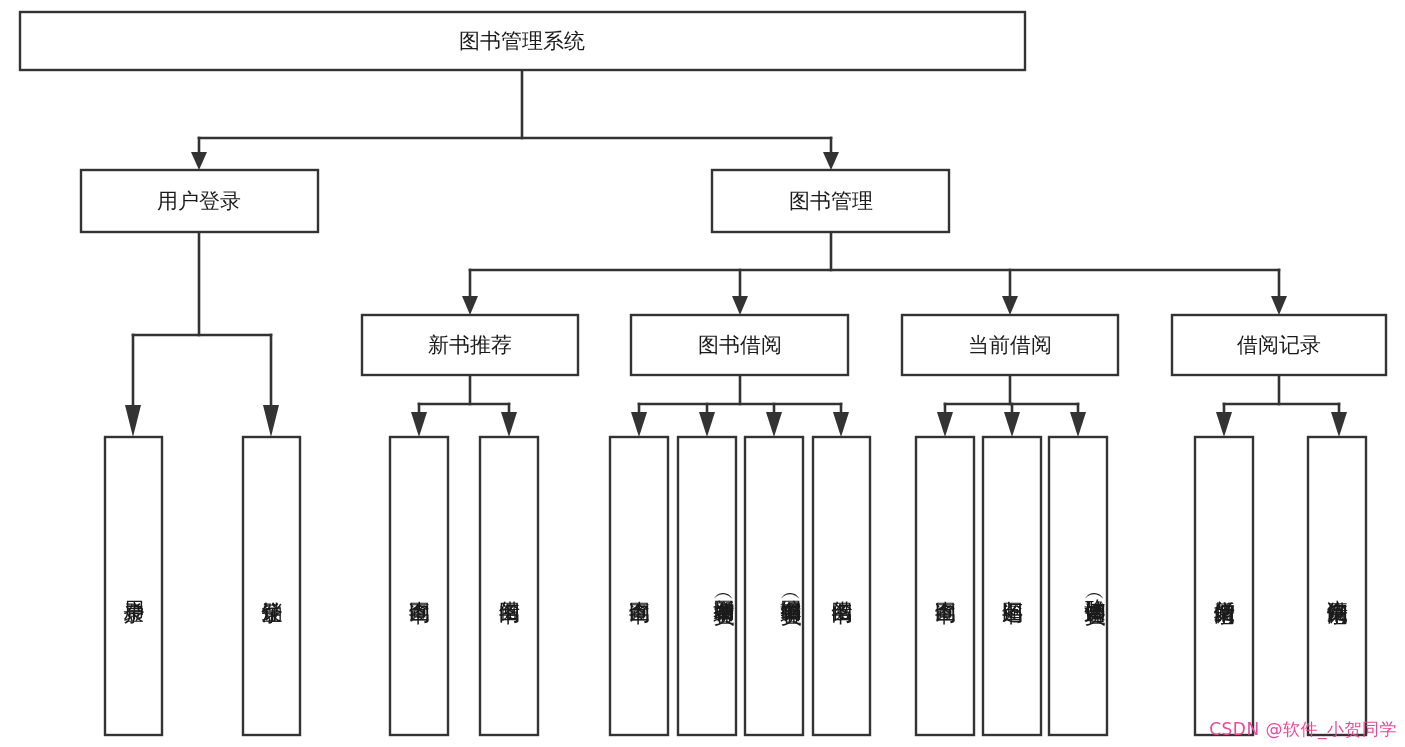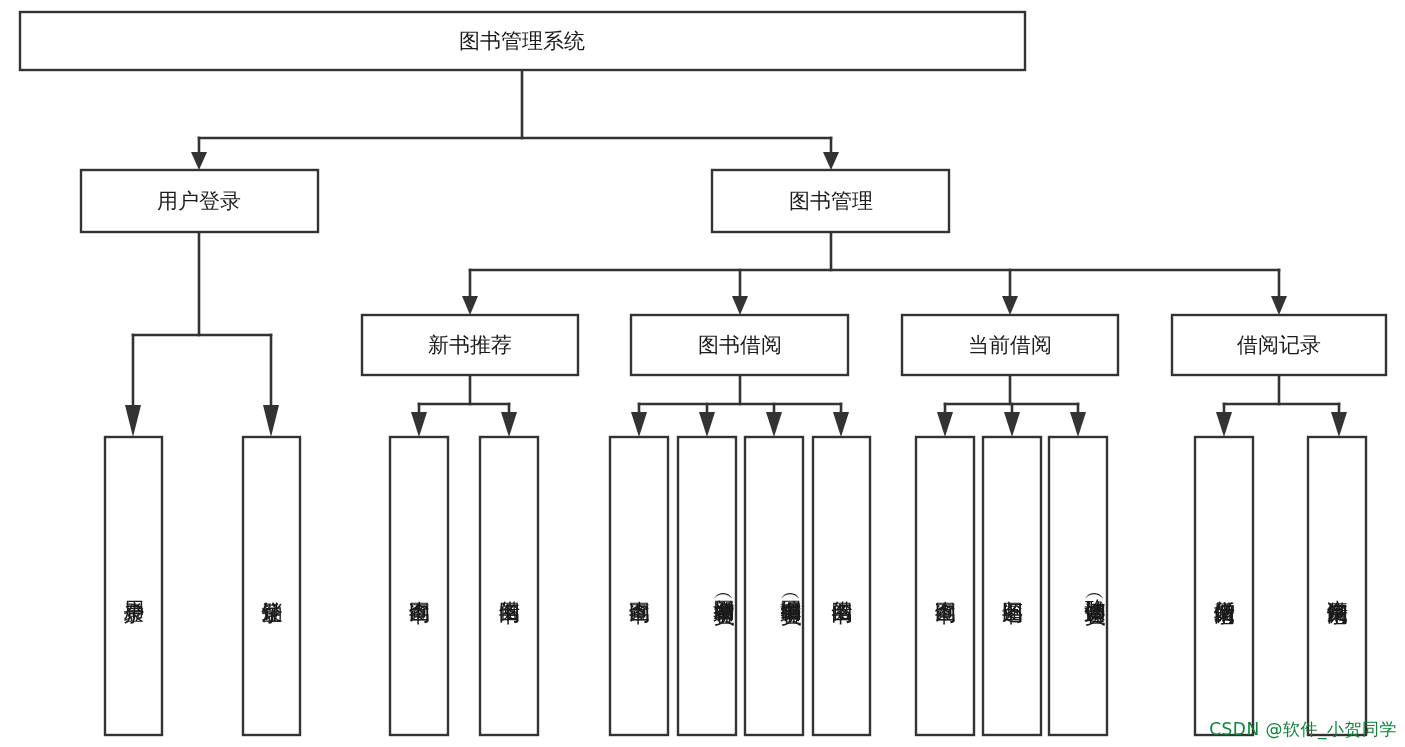--- a/index.html
+++ b/index.html
@@ -62,21 +62,21 @@
     white-space: nowrap;
     text-align: center;
     pointer-events: none;
   }
   .watermark {
     position: absolute;
     right: 8px;
     bottom: 6px;
     font-family: "DejaVu Sans", "Liberation Sans", sans-serif;
     font-size: 17px;
-    color: #15803d;
+    color: #ec4899;
     letter-spacing: 0.5px;
     white-space: nowrap;
   }
 </style>
 </head>
 <body>
 
 <div id="diagram-root">
 
   <svg id="tree-svg" viewBox="0 0 1405 747">

